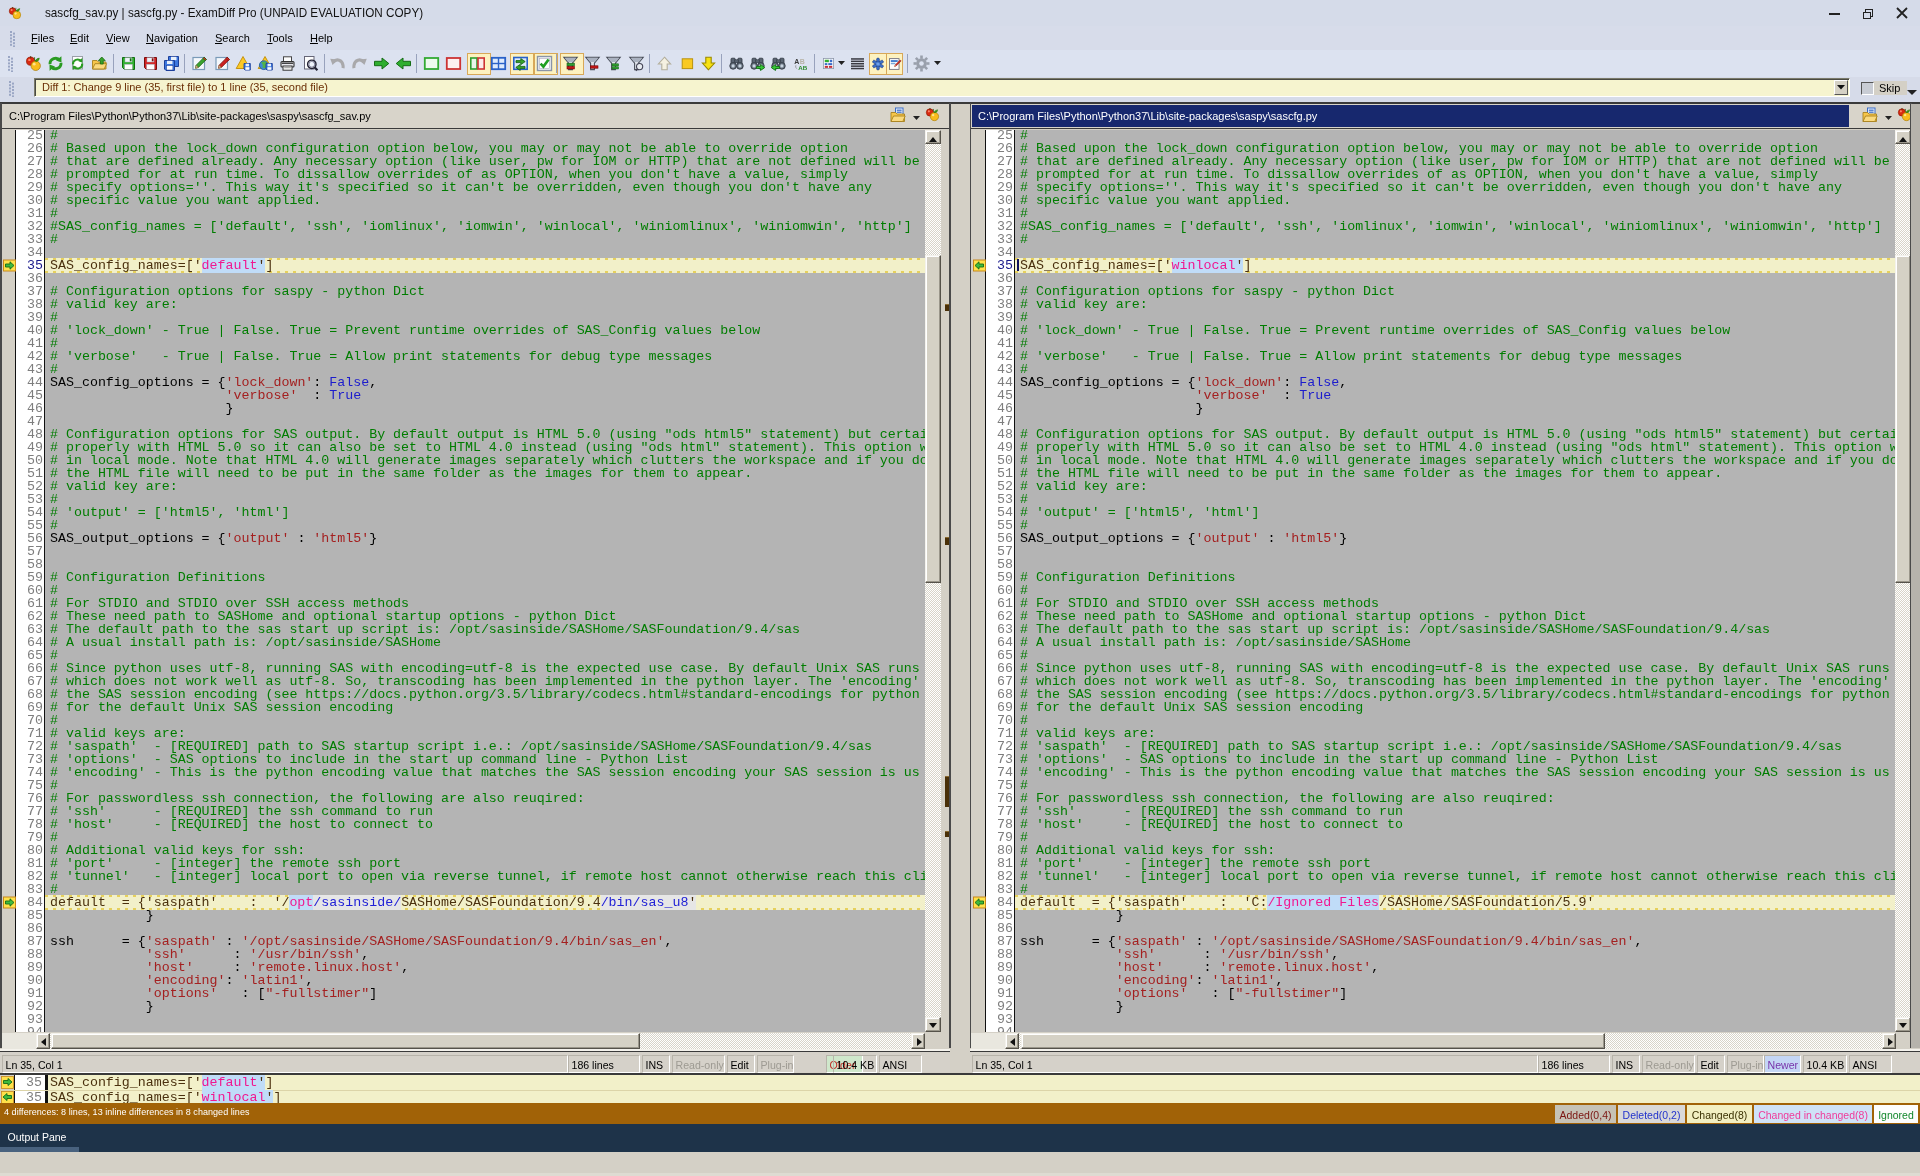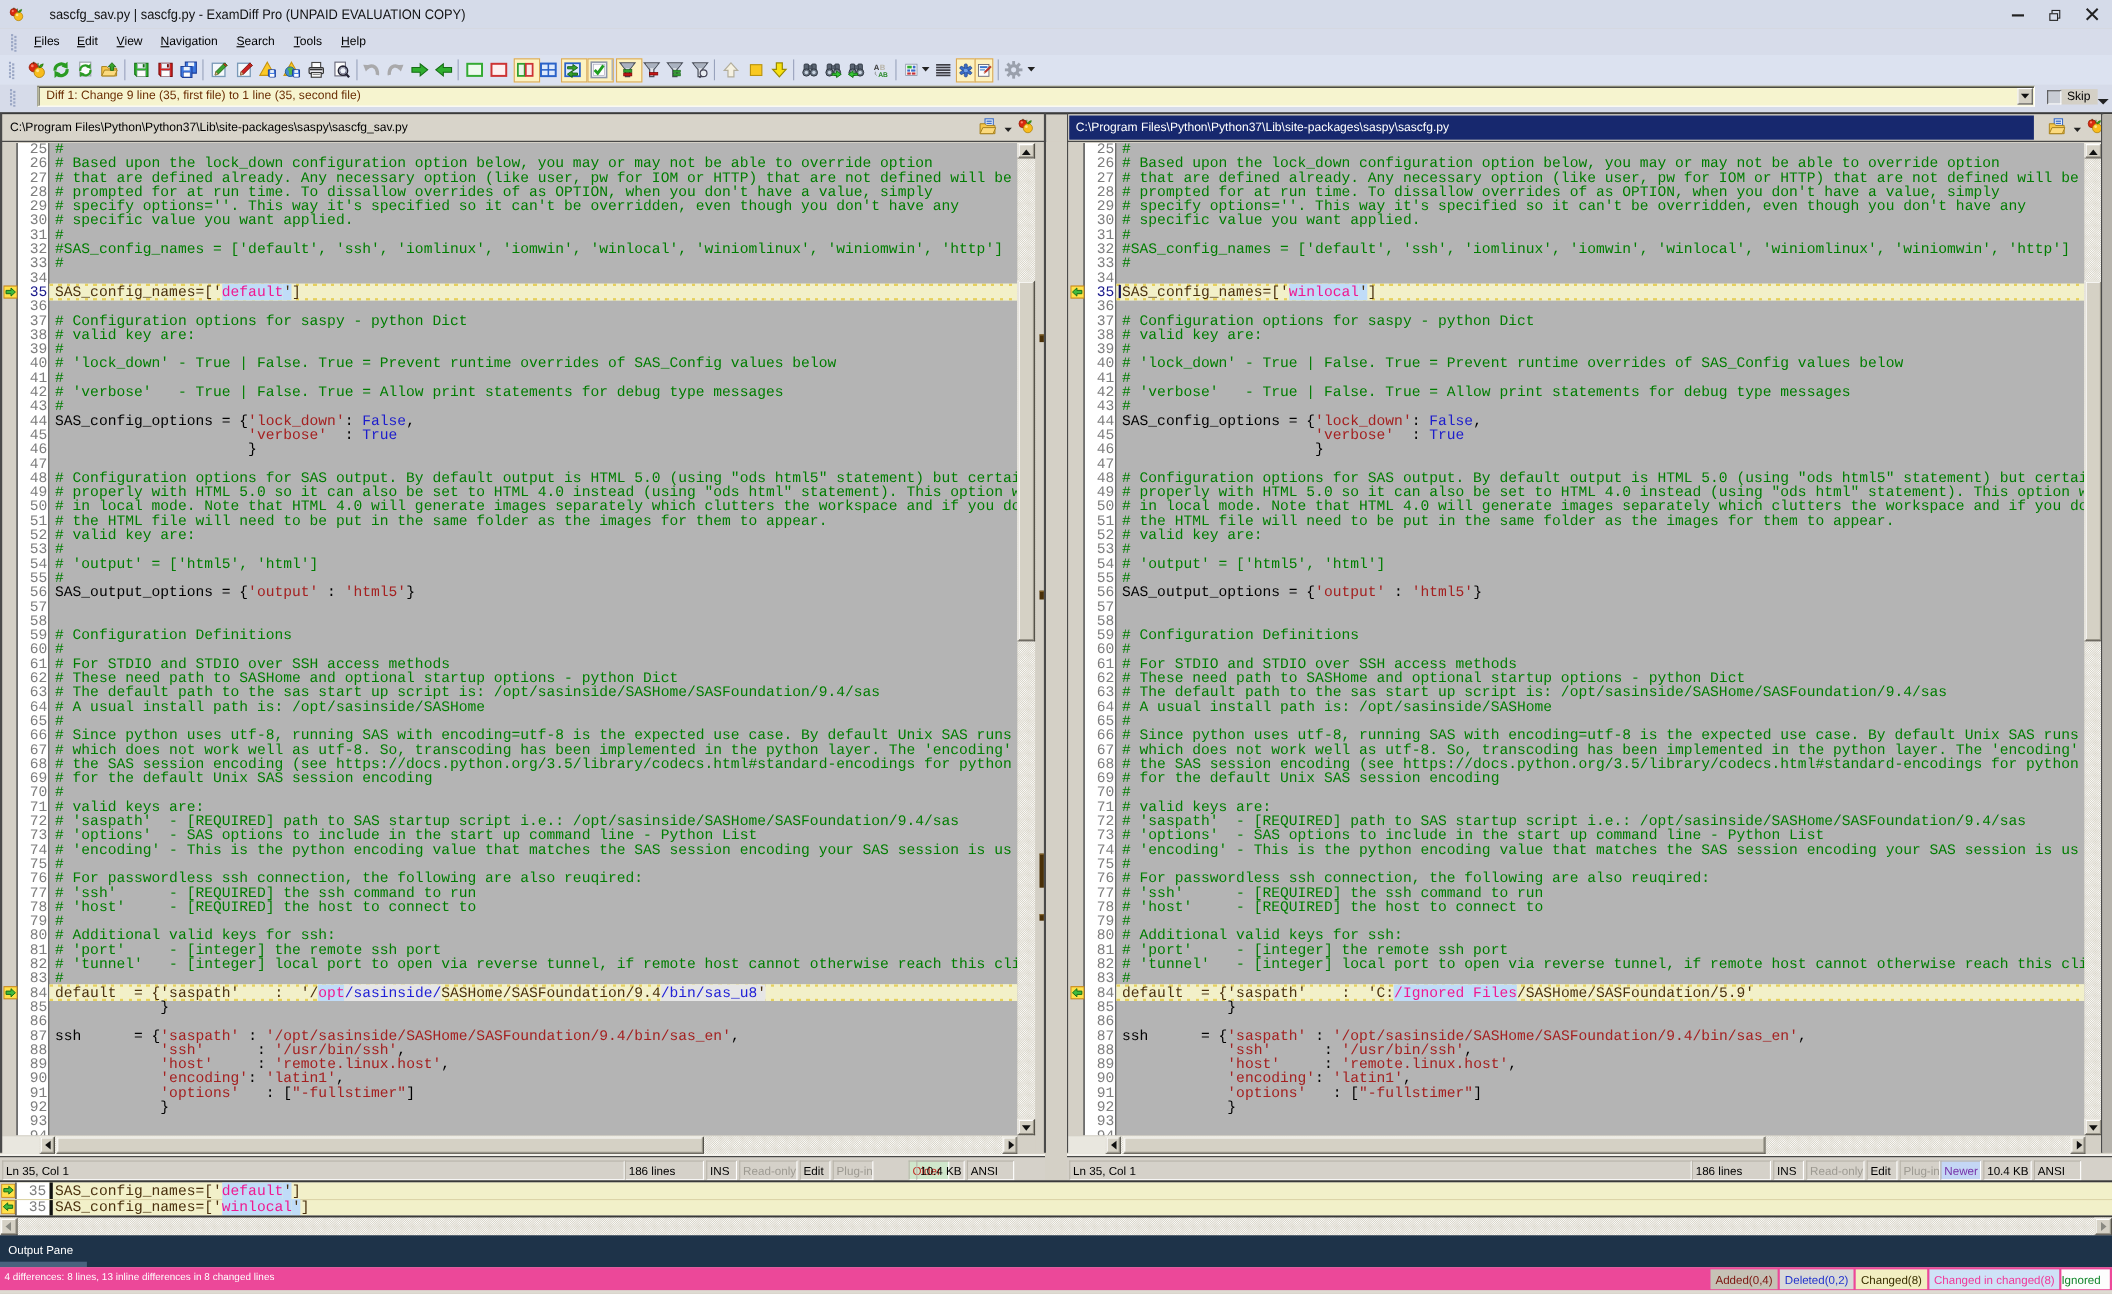--- a/index.html
+++ b/index.html
@@ -847,26 +847,26 @@
 <div class="ab" style="left:0px;top:1106.5px;width:16px;height:16px;background:#d5d1c5;border:1px solid;border-color:#f4f2ec #55524a #55524a #f4f2ec;box-shadow:inset -1px -1px 0 #9a968a,inset 1px 1px 0 #fff"><svg width="14" height="14">
       <path d="M9 3 L9 11 L4 7 Z" fill="#8a8a82"></path>
     </svg></div>
 <div class="ab" style="left:1904px;top:1106.5px;width:16px;height:16px;background:#d5d1c5;border:1px solid;border-color:#f4f2ec #55524a #55524a #f4f2ec;box-shadow:inset -1px -1px 0 #9a968a,inset 1px 1px 0 #fff"><svg width="14" height="14">
       <path d="M5 3 L10 7 L5 11 Z" fill="#8a8a82"></path>
     </svg></div>
 <div class="ab" style="left:0;top:1123px;width:1920px;height:29px;background:#1e3349">
     <div class="ab" style="left:7.5px;top:8px;font-size:10.5px;color:#fff">Output Pane</div>
     <div class="ab" style="left:0;top:23.5px;width:79px;height:5.5px;background:#49627e"></div>
   </div>
-<div class="ab" style="left:0;top:1152px;width:1920px;height:21px;background:#ec4899">
+<div class="ab" style="left:0;top:1103px;width:1920px;height:21px;background:#a16207">
     <div class="ab" style="left:4px;top:4px;font-size:9px;color:#fff;letter-spacing:0.05px">4 differences: 8 lines, 13 inline differences in 8 changed lines</div>
     <div class="ab" style="left:1555px;top:1.5px;width:61px;height:18px;background:#c6c2b6;text-align:center"><span style="font-size:10.5px;color:#7b1510;line-height:18px;white-space:nowrap">Added(0,4)</span></div>
     <div class="ab" style="left:1618px;top:1.5px;width:67px;height:18px;background:#d9d9d9;text-align:center"><span style="font-size:10.5px;color:#2233cc;line-height:18px;white-space:nowrap">Deleted(0,2)</span></div>
     <div class="ab" style="left:1687px;top:1.5px;width:65px;height:18px;background:#f2efc2;text-align:center"><span style="font-size:10.5px;color:#3a3000;line-height:18px;white-space:nowrap">Changed(8)</span></div>
     <div class="ab" style="left:1754px;top:1.5px;width:118px;height:18px;background:#cfe2f7;text-align:center"><span style="font-size:10.5px;color:#f03a9a;line-height:18px;white-space:nowrap">Changed in changed(8)</span></div>
-    <div class="ab" style="left:1874px;top:1.5px;width:44px;height:18px;background:#fdfdfd;text-align:left"><span style="font-size:10.5px;color:#11862a;line-height:18px;white-space:nowrap">Ignored</span></div>
+    <div class="ab" style="left:1874px;top:1.5px;width:44px;height:18px;background:#fdfdfd;text-align:center"><span style="font-size:10.5px;color:#11862a;line-height:18px;white-space:nowrap">Ignored</span></div>
   </div>
 <div class="ab" style="left:0;top:1173px;width:1920px;height:3px;background:#dedbd2"></div>
 <div class="ab" style="left:0;top:103px;width:1.5px;height:945px;background:#4a4a4a"></div>
 <div class="ab" style="left:949px;top:103px;width:1.5px;height:945px;background:#4a4a4a"></div>
 <div class="ab" style="left:969.5px;top:103px;width:1.5px;height:945px;background:#4a4a4a"></div>
 <div class="ab" style="left:1910px;top:103px;width:1.5px;height:945px;background:#4a4a4a"></div>
 <div class="ab" style="left:1911px;top:104px;width:9px;height:944px;background:#b6b3ac"></div>
 <div class="ab" style="left:951px;top:129px;width:19px;height:943px;background:#d4d0c6"></div>
 </body></html>

